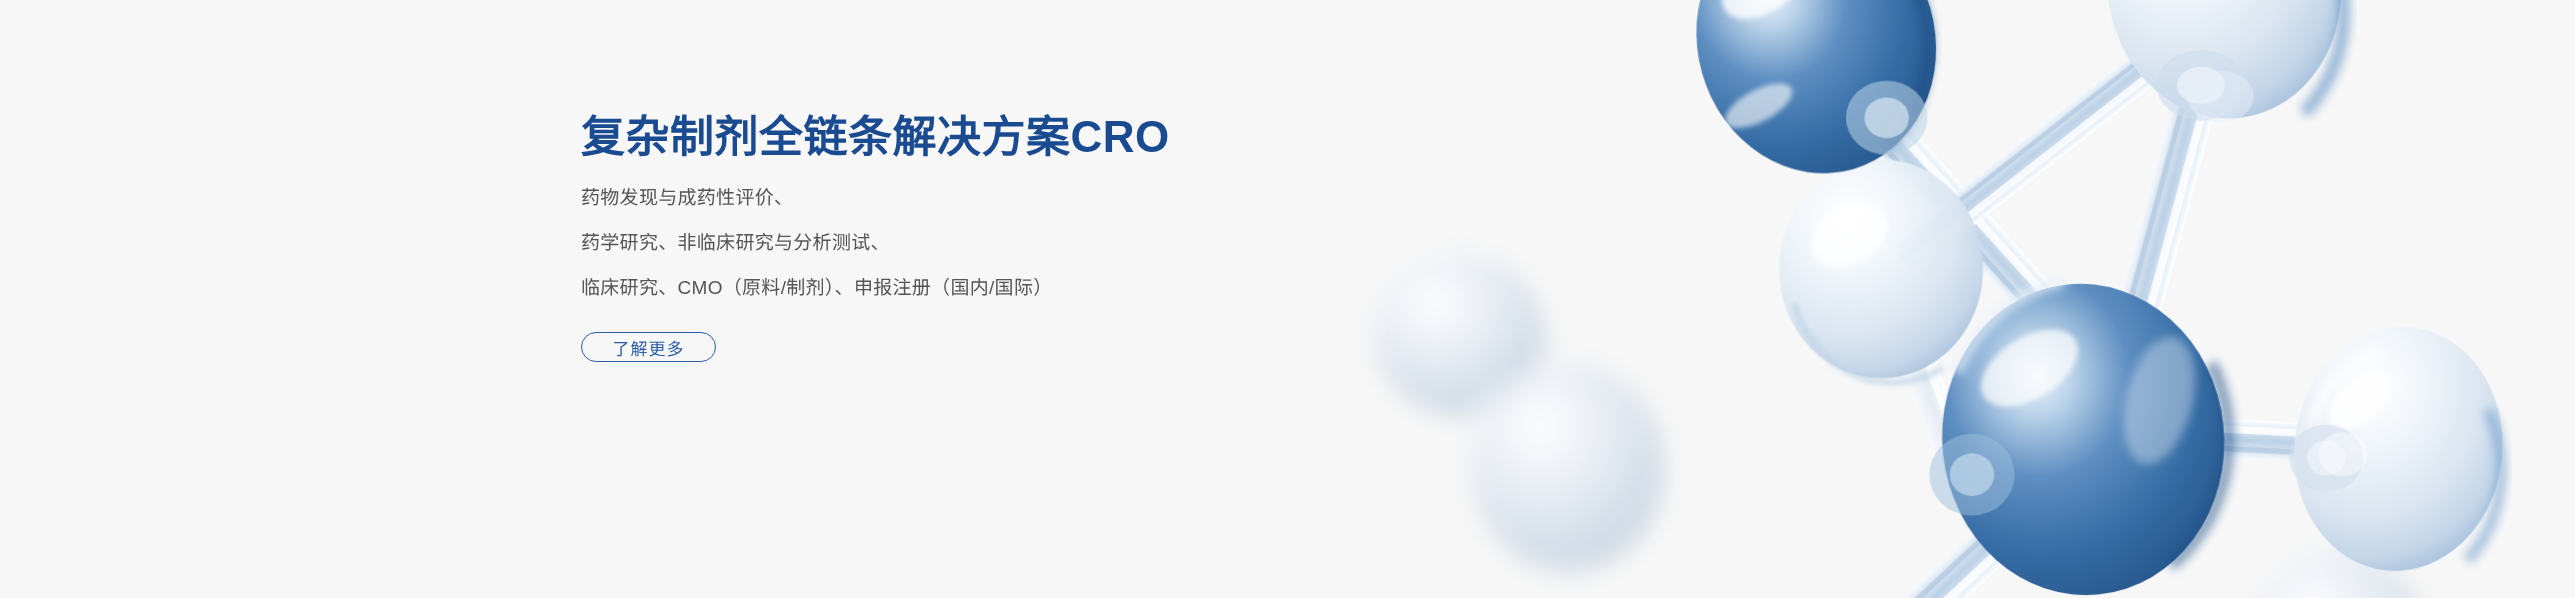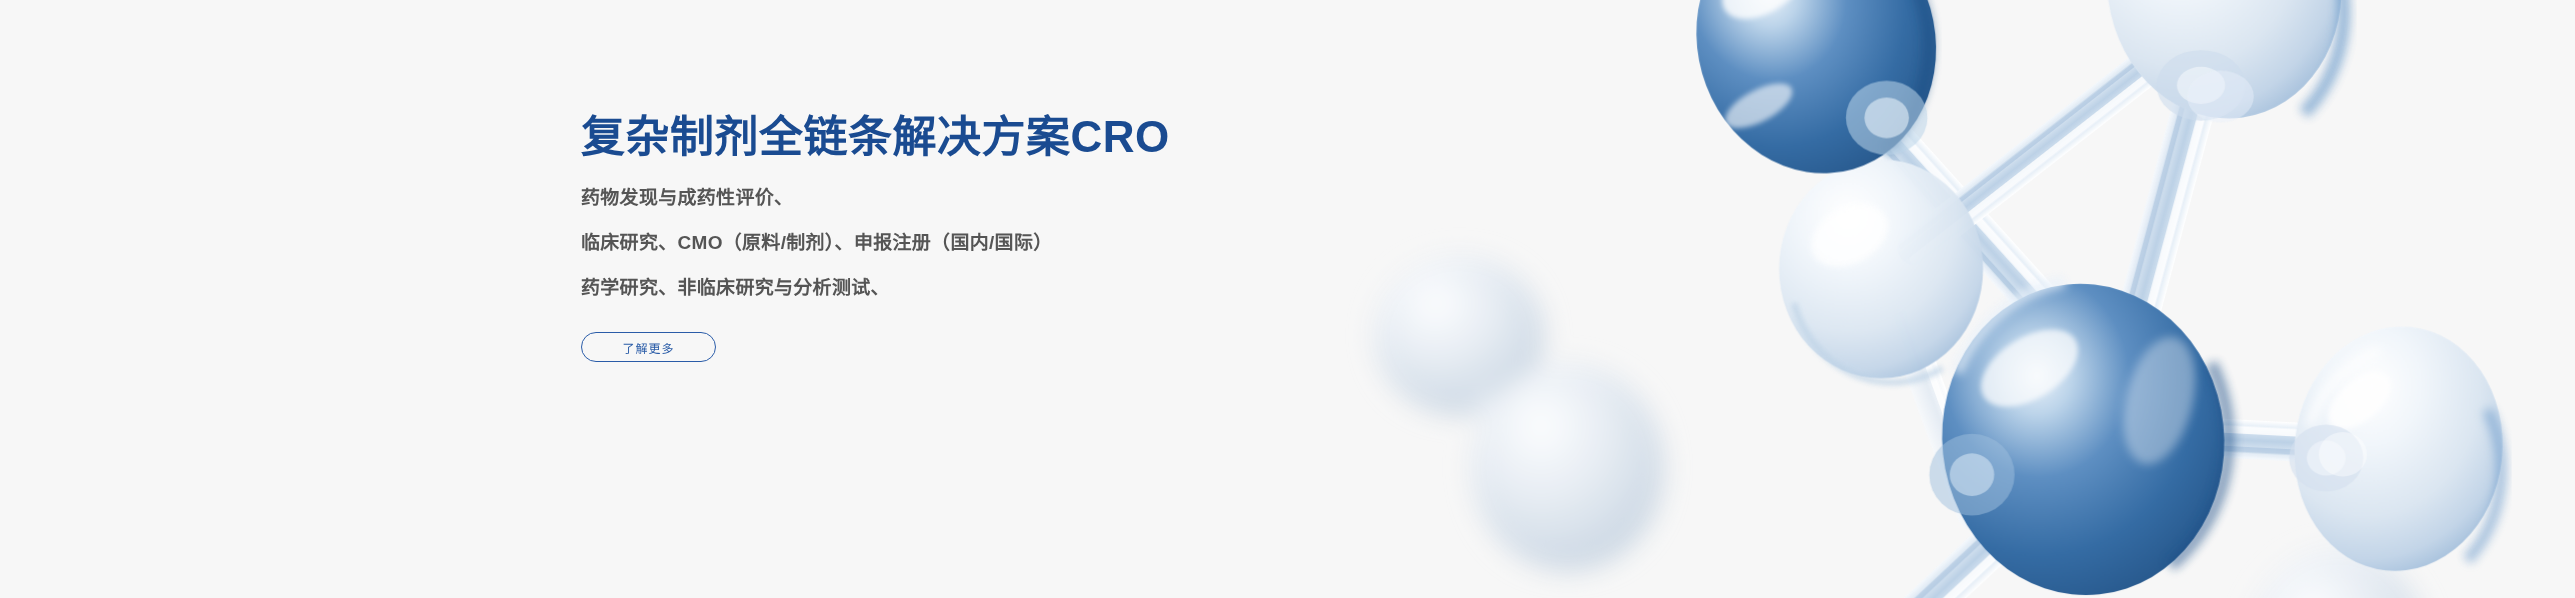--- a/index.html
+++ b/index.html
@@ -34,21 +34,21 @@
     width:825px;
   }
   .headline {
     font-size:44px;
     line-height:1.12;
     font-weight:700;
     color:#1a4b91;
     letter-spacing:0.5px;
     white-space:nowrap;
   }
-  .sub-list { margin-top:27px;font-weight:bold; }
+  .sub-list { margin-top:27px; }
   .sub-line {
     font-size:19px;
     line-height:1.0;
     color:#555555;
     letter-spacing:0.3px;
     white-space:nowrap;
     margin-bottom:26px;
   }
   .sub-line:last-child { margin-bottom:0; }
 
@@ -57,21 +57,21 @@
     align-items:center;
     justify-content:center;
     margin-top:35px;
     padding:0 23px;
     height:30px;
     min-width:135px;
     border:1px solid #2a5ca8;
     border-radius:17.5px;
     background:transparent;
     color:#2a5ca8;
-    font-size:12px;
+    font-size:17px;
     letter-spacing:1px;
     font-family:"Liberation Sans","DejaVu Sans",sans-serif;
     cursor:pointer;
     white-space:nowrap;
   }
 </style>
 </head>
 <body>
 
 <div class="banner">
@@ -229,21 +229,21 @@
       </g>
     </svg>
   </div>
 
   <div class="copy">
 
     <h1 class="headline">复杂制剂全链条解决方案CRO</h1>
 
     <div class="sub-list">
       <p class="sub-line">药物发现与成药性评价、</p>
+      <p class="sub-line">药学研究、非临床研究与分析测试、</p>
       <p class="sub-line">临床研究、CMO（原料/制剂）、申报注册（国内/国际）</p>
-      <p class="sub-line">药学研究、非临床研究与分析测试、</p>
     </div>
 
     <button class="cta" type="button">了解更多</button>
   </div>
 
 </div>
 
 
 </body></html>

